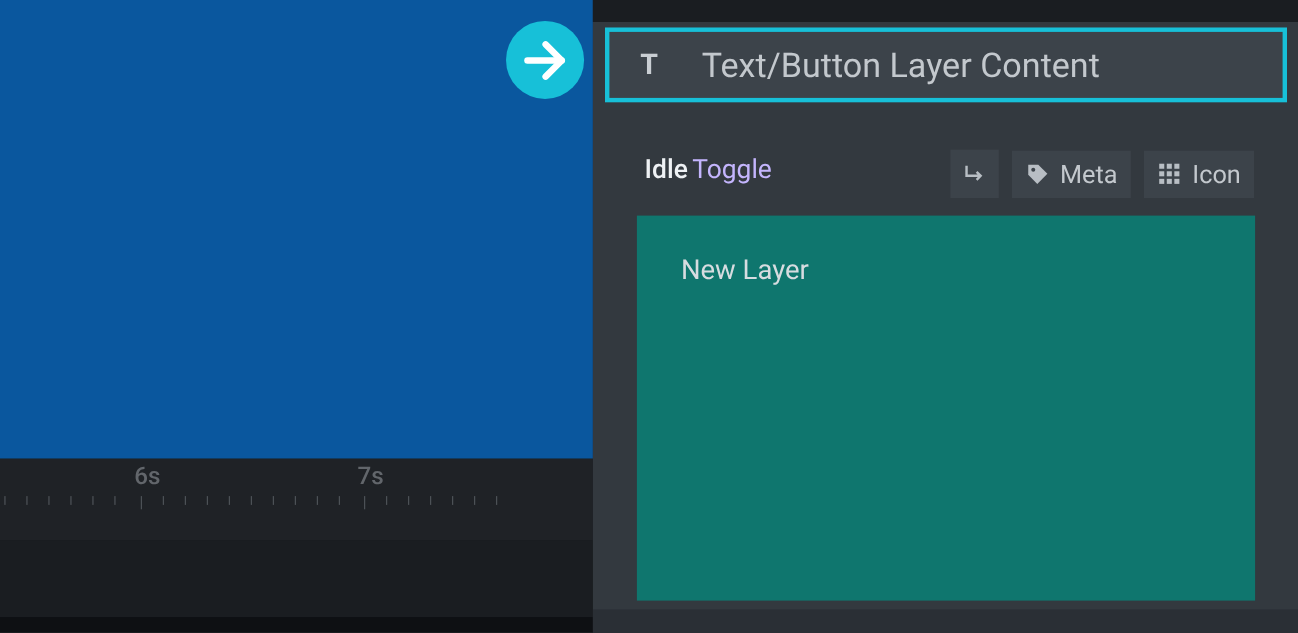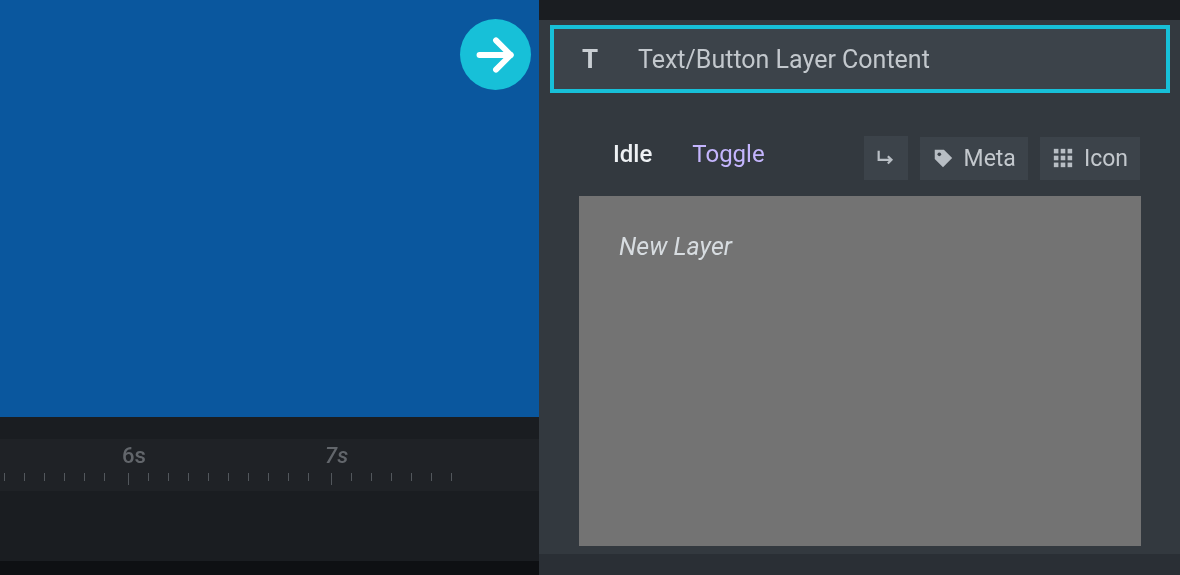--- a/index.html
+++ b/index.html
@@ -1,66 +1,66 @@
 <!DOCTYPE html>
 <html><head>
   <meta charset="utf-8">
   <style>
     * { margin:0; padding:0; box-sizing:border-box; font-family:-apple-system,BlinkMacSystemFont,"Segoe UI",Roboto,Arial,sans-serif; }
     body { width:1180px; height:575px; background:#1a1d21; overflow:hidden; position:relative; }
 
     .canvas-area { position:absolute; left:0; top:0; width:539px; height:417px; background:#0a579e; }
 
-    .timeline-bar { position:absolute; left:0; top:439px; width:539px; height:74px; background:#1f2226; }
+    .timeline-bar { position:absolute; left:0; top:417px; width:539px; height:74px; background:#1f2226; }
     .timeline-below { position:absolute; left:0; top:491px; width:539px; height:70px; background:#1a1d21; }
     .bottom-strip { position:absolute; left:0; top:561px; width:539px; height:14px; background:#0e1013; }
 
     .timeline-ruler { position:absolute; left:0; top:34px; width:539px; height:22px; }
     .tick { position:absolute; top:0; width:1px; background:#52575c; }
     .tick.minor { height:8px; }
     .tick.major { height:12px; }
     .tick-label { position:absolute; top:-30px; font-size:22px; color:#62666b; font-weight:500; }
 
     .close-btn { position:absolute; right:24px; top:423px; width:40px; height:40px; display:flex; align-items:center; justify-content:center; cursor:pointer; }
     .close-btn svg { width:30px; height:30px; stroke:#7e8388; stroke-width:3; }
 
     .arrow-badge { position:absolute; left:460px; top:19px; width:71px; height:71px; border-radius:50%; background:#17c0d8; display:flex; align-items:center; justify-content:center; z-index:10; }
     .arrow-badge svg { width:44px; height:44px; }
 
     .right-panel { position:absolute; left:539px; top:0; width:641px; height:575px; background:#33393f; }
     .right-top-bar { position:absolute; left:0; top:0; width:641px; height:20px; background:#1a1d21; }
 
     .header-box { position:absolute; left:11px; top:25px; width:958px; max-width:620px; height:68px; background:#3c434a; border:4px solid #17c0d8; display:flex; align-items:center; padding:0 18px; cursor:pointer; }
     .header-box .t-icon { font-weight:700; font-size:26px; color:#c9ced3; width:36px; text-align:center; }
-    .header-box .header-text { font-size:25px; color:#c3c8cd; margin-left:30px; }
+    .header-box .header-text { font-size:31px; color:#c3c8cd; margin-left:30px; }
 
-    .tabs-row { position:absolute; left:74px; top:140px; display:flex; align-items:flex-end; gap:40px; font-size:24px; }
+    .tabs-row { position:absolute; left:47px; top:140px; display:flex; align-items:flex-end; gap:4px; font-size:24px; }
     .tab { color:#c4b5fd; cursor:pointer; }
     .tab.active { color:#eef1f4; font-weight:500; }
 
     .tools-row { position:absolute; right:40px; top:136px; display:flex; align-items:center; gap:12px; }
     .tool-btn { background:#3c434a; padding:8px 12px; display:flex; align-items:center; gap:10px; cursor:pointer; color:#c3c8cd; font-size:23px; }
     .tool-btn svg { width:22px; height:22px; fill:#b8bec4; }
     .tool-icon-btn { background:#3c434a; width:44px; height:44px; display:flex; align-items:center; justify-content:center; cursor:pointer; }
     .tool-icon-btn svg { width:22px; height:22px; fill:#b8bec4; }
 
-    .content-box { position:absolute; left:40px; top:196px; width:562px; height:350px; background:#737373; padding:36px 40px;font-style:italic; }
+    .content-box { position:absolute; left:40px; top:196px; width:562px; height:350px; background:#0f766e; padding:36px 40px; }
     .content-box .layer-text { font-size:25px; color:#d7dce0; }
 
     .right-bottom { position:absolute; left:0; top:554px; width:641px; height:21px; background:#2a2f35; }
   </style>
 </head>
 <body>
 
 <div class="canvas-area"></div>
 
 <div class="timeline-bar">
   <div class="timeline-ruler">
     <span class="tick-label" style="left:122px;">6s</span>
-    <span class="tick-label" style="left:325px;font-style:italic;">7s</span>
+    <span class="tick-label" style="left:325px;">7s</span>
     <div class="tick major" style="left:128px;"></div>
     <div class="tick major" style="left:331px;"></div>
     <div class="tick minor" style="left:4px;"></div>
     <div class="tick minor" style="left:24px;"></div>
     <div class="tick minor" style="left:44px;"></div>
     <div class="tick minor" style="left:64px;"></div>
     <div class="tick minor" style="left:84px;"></div>
     <div class="tick minor" style="left:104px;"></div>
     <div class="tick minor" style="left:148px;"></div>
     <div class="tick minor" style="left:168px;"></div>

